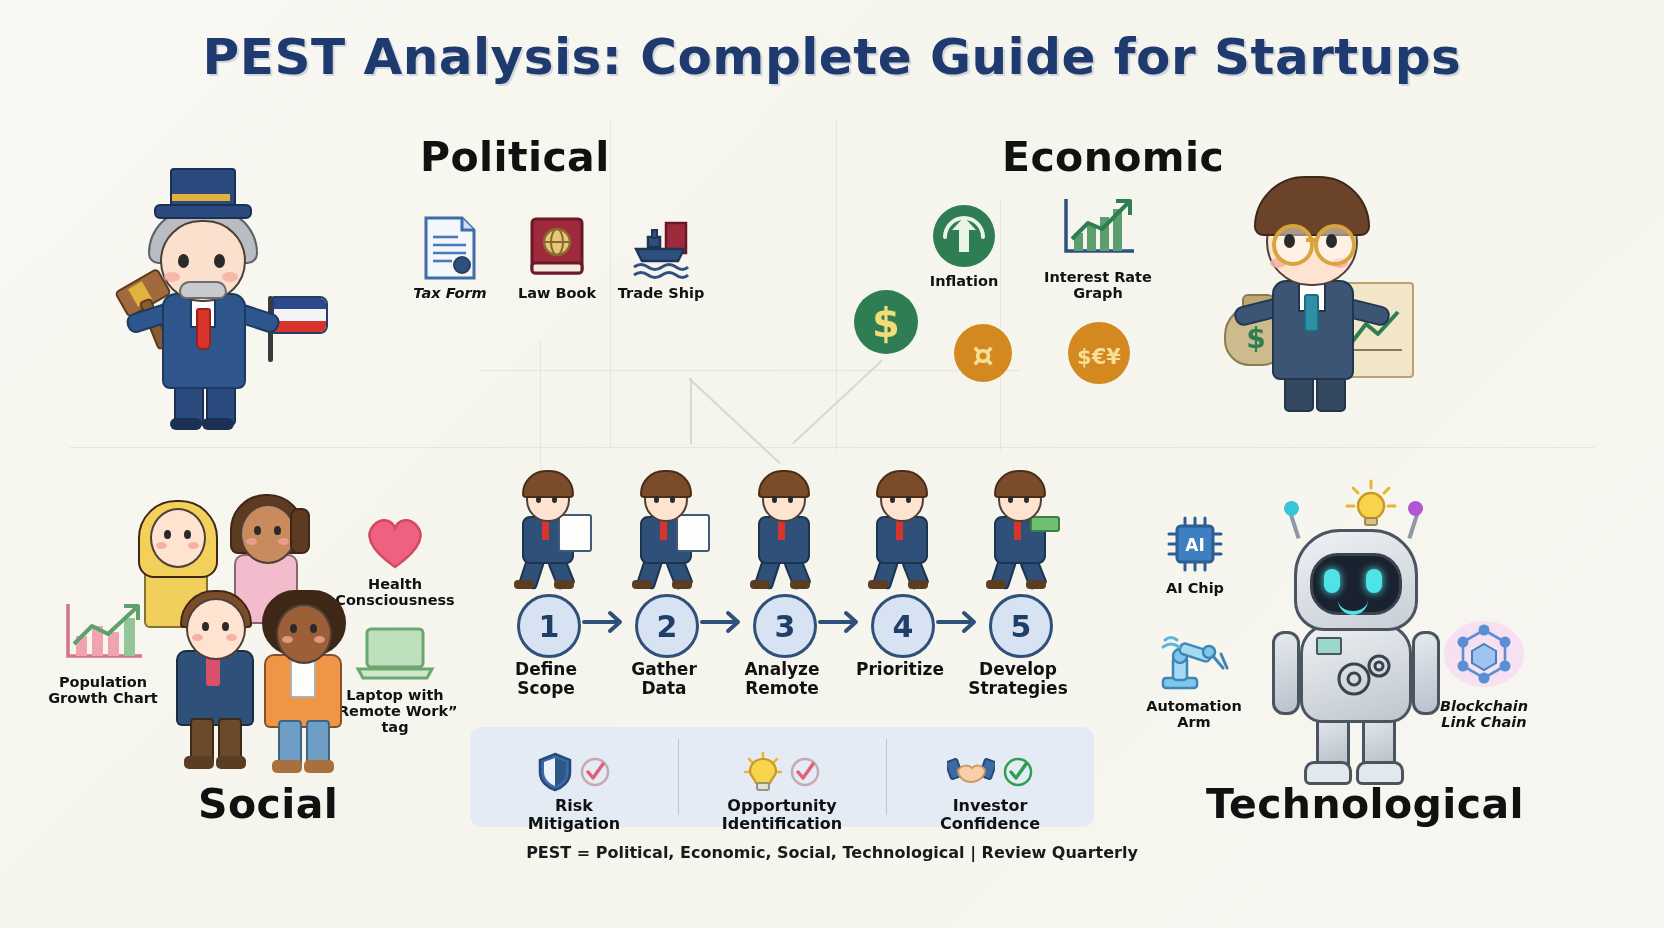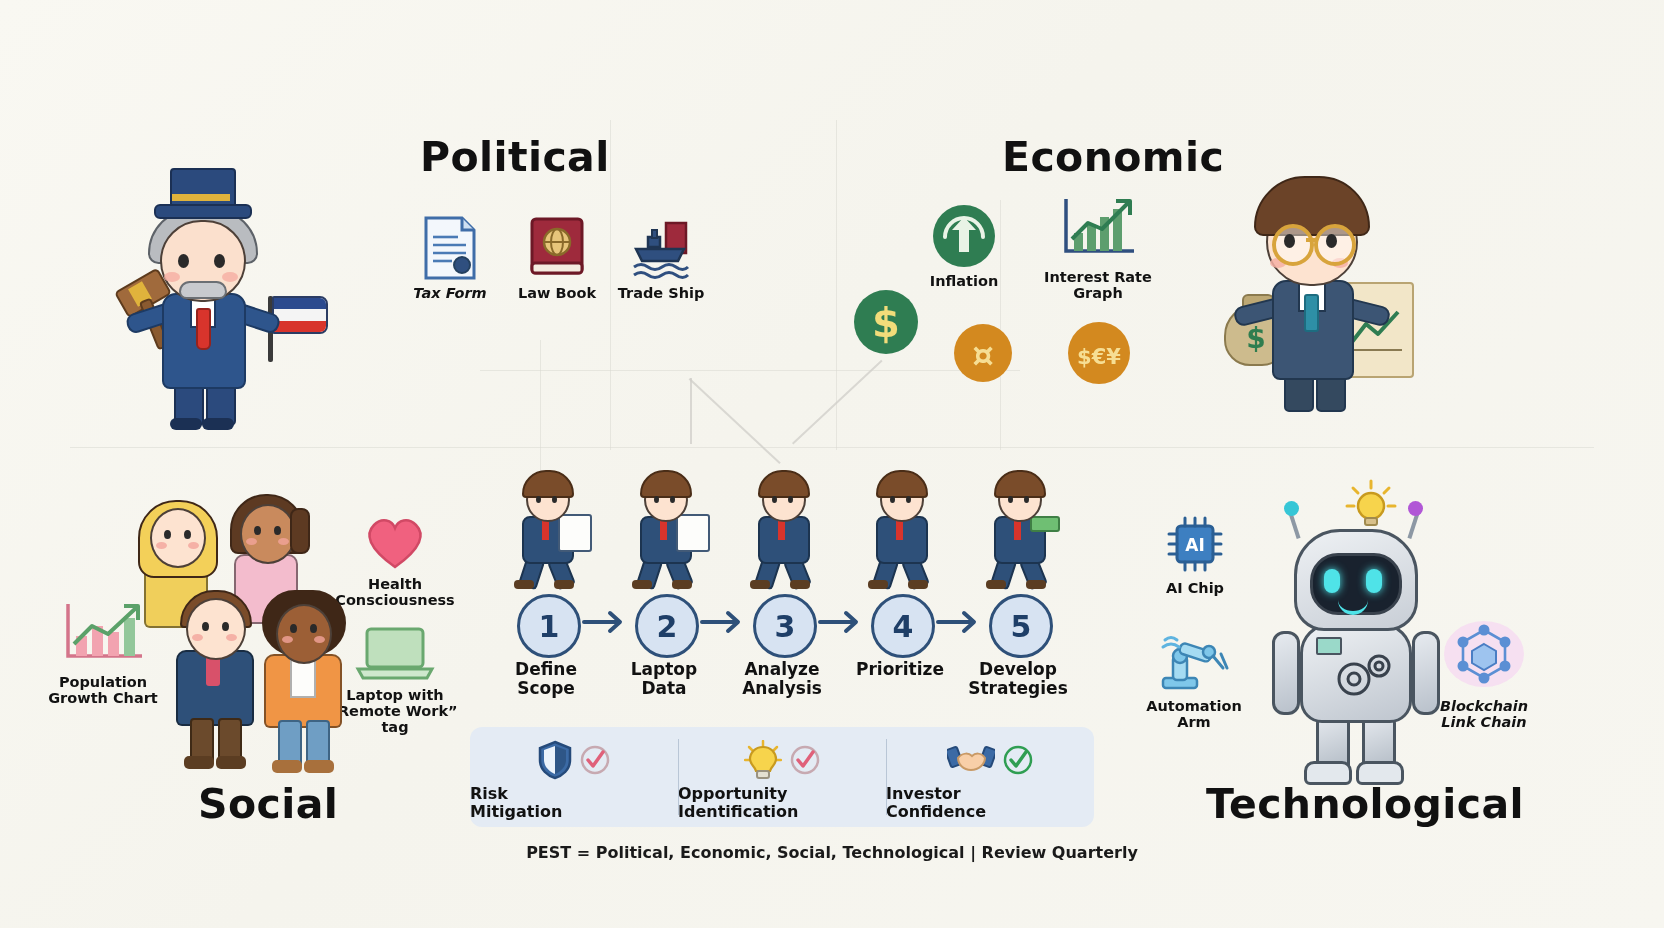--- a/index.html
+++ b/index.html
@@ -170,21 +170,21 @@
     font-size:17px;font-weight:bold;color:#111;line-height:1.12;
     font-family:"DejaVu Sans", sans-serif;white-space:pre-line;
   }
 
   
   .benefits{
     position:absolute;left:470px;top:727px;width:624px;height:100px;
     background:#e4ebf4;border-radius:12px;
     display:flex;
   }
-  .benefit{flex:1;position:relative;padding-top:12px;}
+  .benefit{flex:1;position:relative;text-align:center;padding-top:24px;}
   .benefit + .benefit::before{
     content:"";position:absolute;left:0;top:12px;bottom:12px;width:1px;background:#b9c6d6;
   }
   .benefit .ico-row{display:flex;align-items:center;justify-content:center;gap:8px;height:42px;}
   .benefit .btxt{
     margin-top:4px;font-size:16px;font-weight:bold;color:#111;line-height:1.1;
     font-family:"DejaVu Sans", sans-serif;white-space:pre-line;
   }
 
   
@@ -204,20 +204,21 @@
     <div class="vline" style="left:836px;top:120px;height:330px;"></div>
     <div class="vline" style="left:540px;top:340px;height:200px;"></div>
     <div class="vline" style="left:610px;top:120px;height:330px;"></div>
     <div class="vline" style="left:1000px;top:200px;height:250px;"></div>
     <div class="hline" style="left:480px;top:370px;width:540px;"></div>
     <div class="vmark" style="left:690px;top:378px;width:2px;height:66px;"></div>
     <div class="vmark" style="left:690px;top:378px;width:124px;height:2px;transform:rotate(43deg);transform-origin:left top;"></div>
     <div class="vmark" style="left:792px;top:443px;width:122px;height:2px;transform:rotate(-43deg);transform-origin:left top;"></div>
   </div>
 
+  <div class="title">PEST Analysis: Complete Guide for Startups</div>
 
   <div class="quad-head" id="head-political">Political</div>
   <div class="quad-head" id="head-economic">Economic</div>
   <div class="quad-head" id="head-social">Social</div>
   <div class="quad-head" id="head-technological">Technological</div>
 
   <div class="mascot" style="left:118px;top:168px;width:220px;height:270px;">
     <div class="gavel-head"></div>
     <div class="gavel-band"></div>
     <div class="gavel-handle"></div>
@@ -633,24 +634,24 @@
         </svg>
     </div>
     <div class="step-arrow" style="left:446px;top:134px;">
       <svg width="48" height="36" viewBox="0 0 48 36">
           <path d="M2 18 H36 M28 9 L38 18 L28 27" fill="none" stroke="#2e5079" stroke-width="4" stroke-linecap="round" stroke-linejoin="round"></path>
         </svg>
     </div>
 
     <div class="step-label" style="left:-4px;top:190px;">Define
 Scope</div>
-    <div class="step-label" style="left:114px;top:190px;">Laptop
+    <div class="step-label" style="left:114px;top:190px;">Gather
 Data</div>
     <div class="step-label" style="left:232px;top:190px;">Analyze
-Analysis</div>
+Remote</div>
     <div class="step-label" style="left:350px;top:190px;">Prioritize</div>
     <div class="step-label" style="left:468px;top:190px;">Develop
 Strategies</div>
   </div>
 
   <div class="benefits">
 
     <div class="benefit">
       <div class="ico-row">
         <svg width="34" height="40" viewBox="0 0 34 40">

